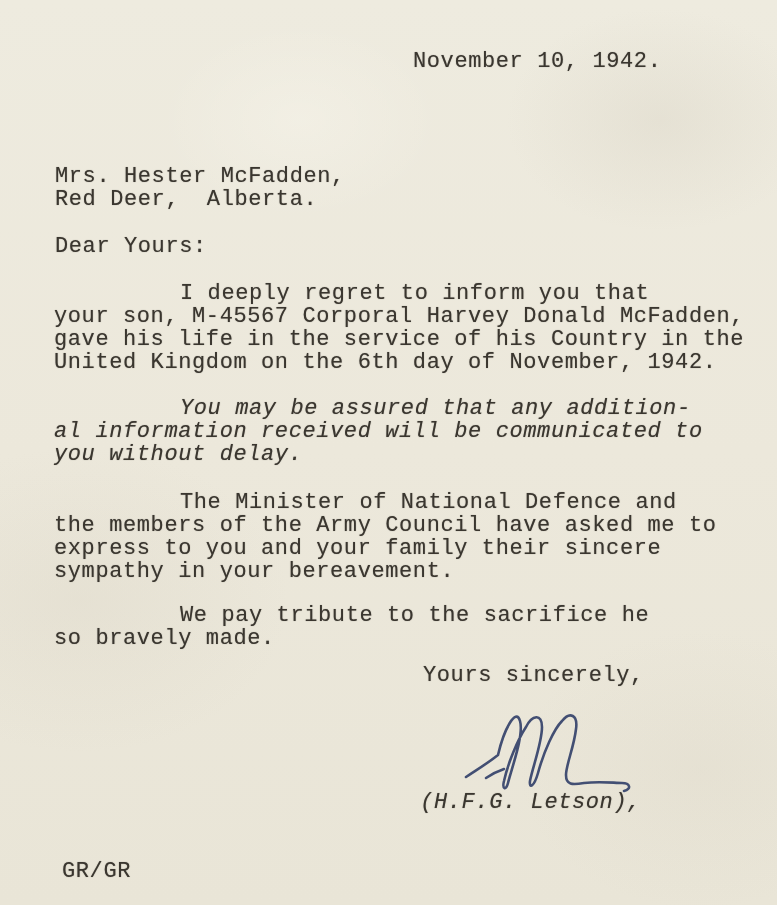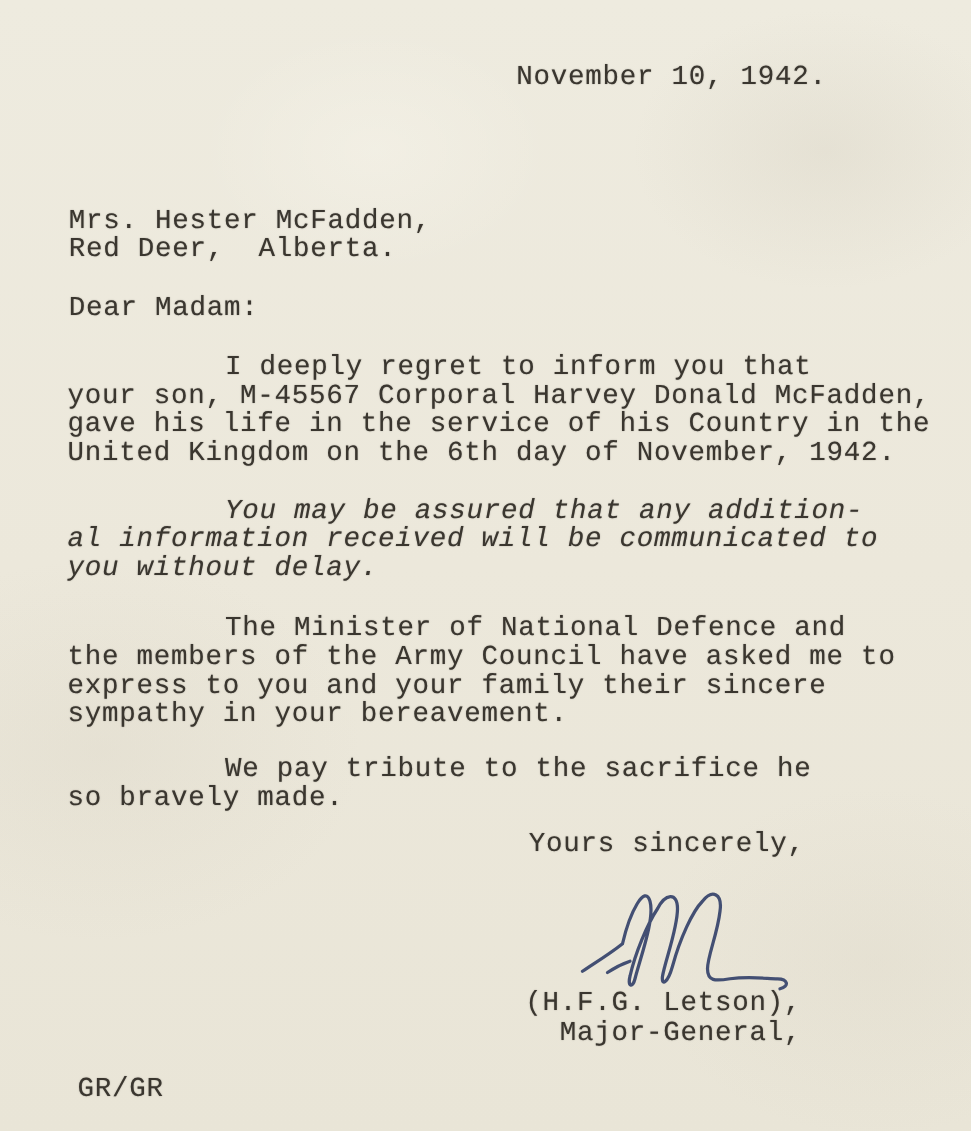--- a/index.html
+++ b/index.html
@@ -26,34 +26,34 @@
   .date       { left:413px; top:50px;  }
   .recipient  { left:55px;  top:165px; }
   .salutation { left:55px;  top:235px; }
   .para       { left:54px;  width:714px; text-indent:126px; }
   .para-1     { top:282px; }
   .para-2     { top:397px;font-style:italic; }
   .para-3     { top:491px; }
   .para-4     { top:604px; }
   .closing    { left:423px; top:664px; }
   .signature-svg { position:absolute; left:462px; top:699px; }
-  .sig-block  { left:300px; top:791px; width:341px; text-align:right; line-height:24px; }
+  .sig-block  { left:300px; top:791px; width:341px; text-align:right; line-height:24px;font-style:italic; }
   .initials   { left:62px;  top:860px; }
 </style>
 </head>
 <body>
 
 <div class="paper" style="color: rgb(58, 54, 47);">
 
   <div class="tw date">November 10, 1942.</div>
 
   <div class="tw recipient">Mrs. Hester McFadden,
 Red Deer,  Alberta.</div>
 
-  <div class="tw salutation">Dear Madam:</div>
+  <div class="tw salutation">Dear Yours:</div>
 
   <div class="tw para para-1">I deeply regret to inform you that
 your son, M-45567 Corporal Harvey Donald McFadden,
 gave his life in the service of his Country in the
 United Kingdom on the 6th day of November, 1942.</div>
   <div class="tw para para-2">You may be assured that any addition-
 al information received will be communicated to
 you without delay.</div>
   <div class="tw para para-3">The Minister of National Defence and
 the members of the Army Council have asked me to
@@ -77,17 +77,17 @@
                C82,52 92,30 100,22
                C108,12 116,16 114,30
                C112,48 104,66 104,76
                C104,86 110,86 122,84
                C138,82 152,84 160,84
                C168,84 170,90 162,92"></path>
       <path d="M24,79 C30,75 36,72 42,70"></path>
     </g>
   </svg>
 
-  <div class="tw sig-block"><span>(H.F.G. Letson),</span><br><span>Major-General,</span><br></div>
+  <div class="tw sig-block"><span>(H.F.G. Letson),</span><br><br></div>
 
   <div class="tw initials">GR/GR</div>
 
 </div>
 
 </body></html>

